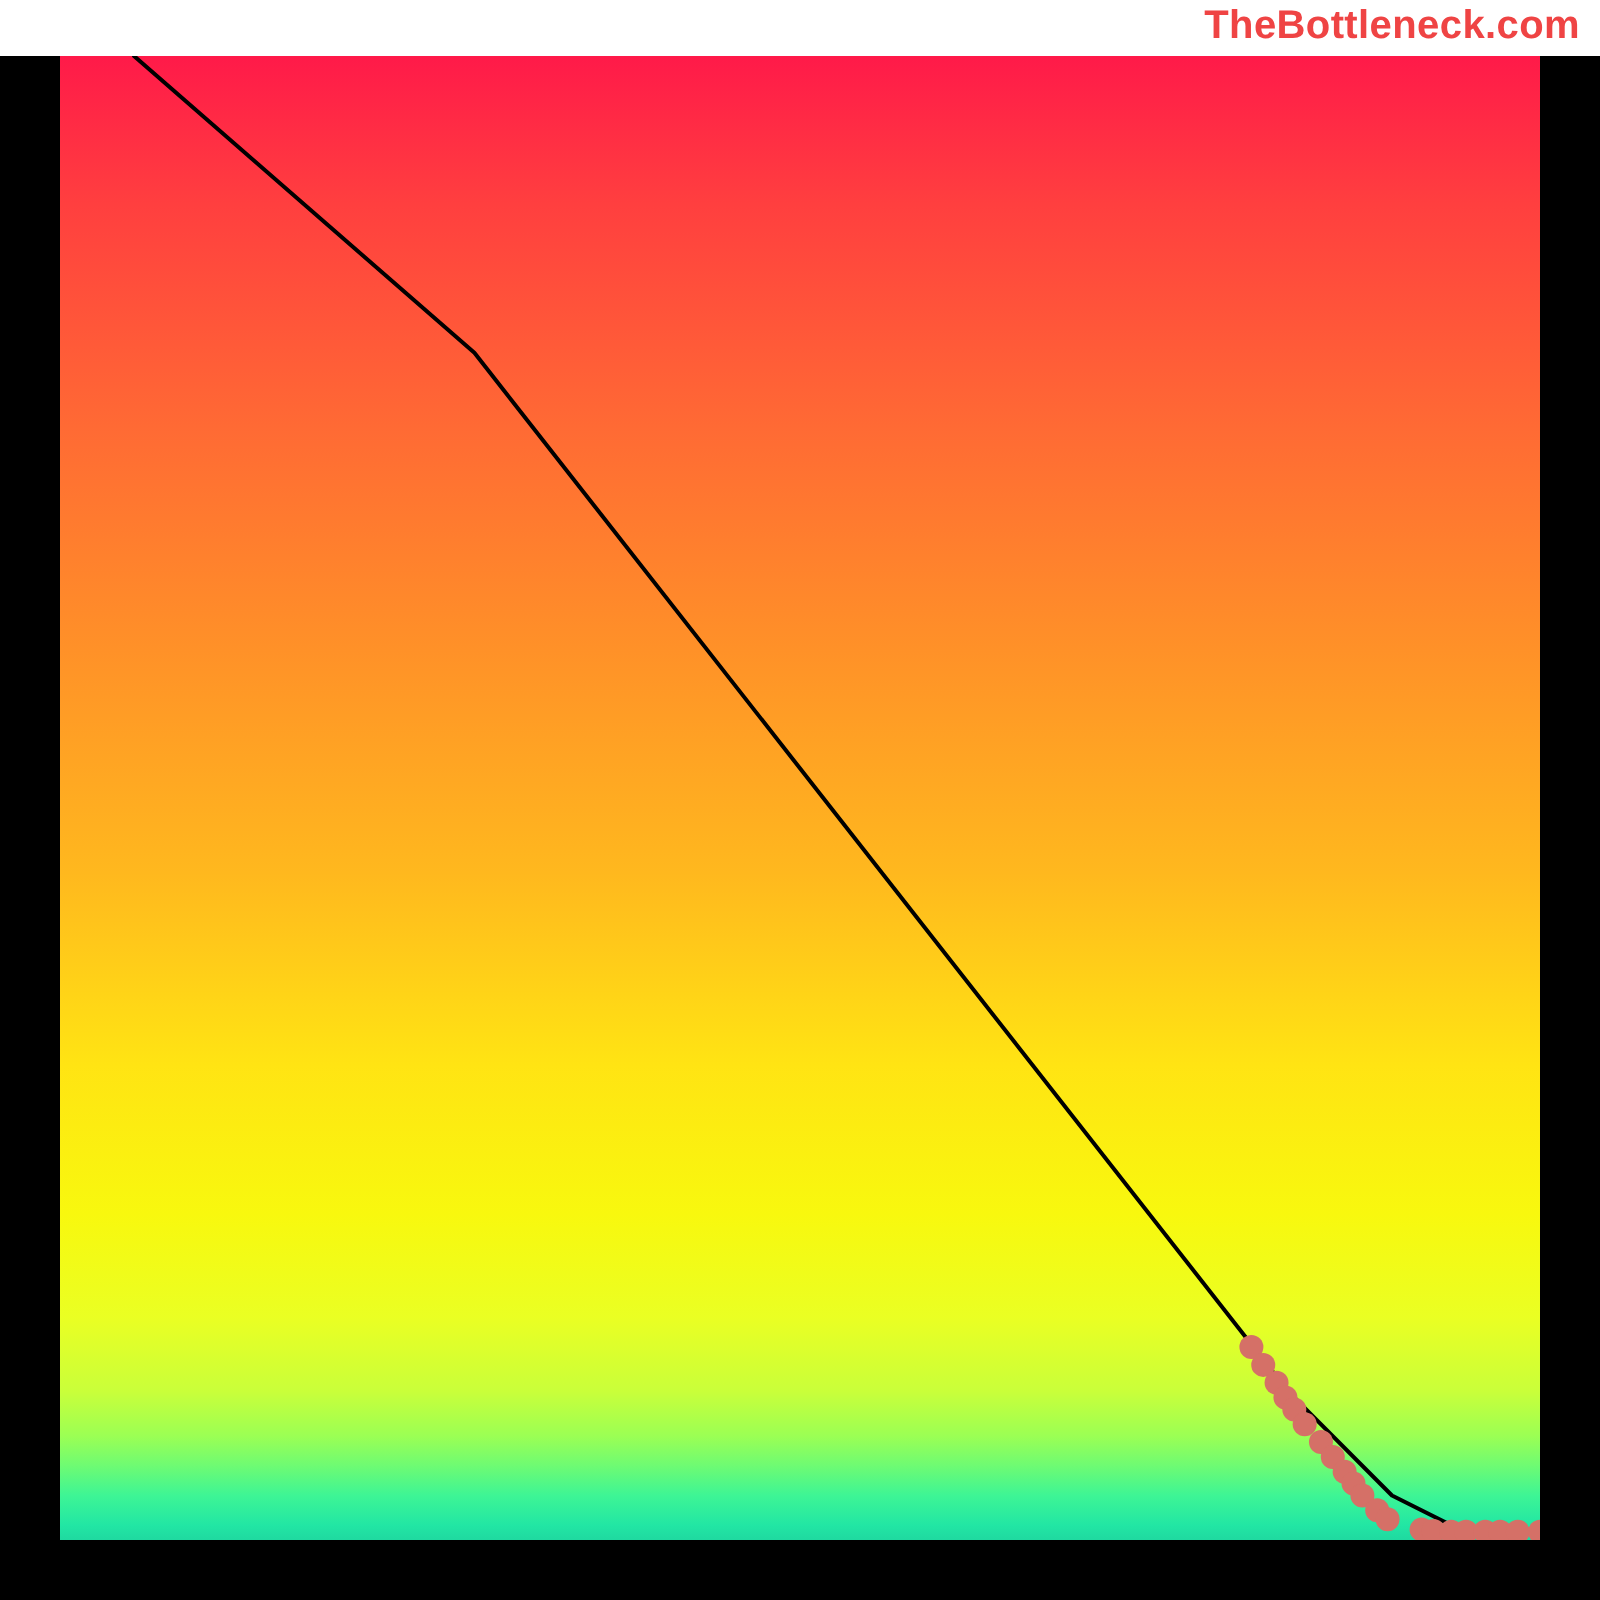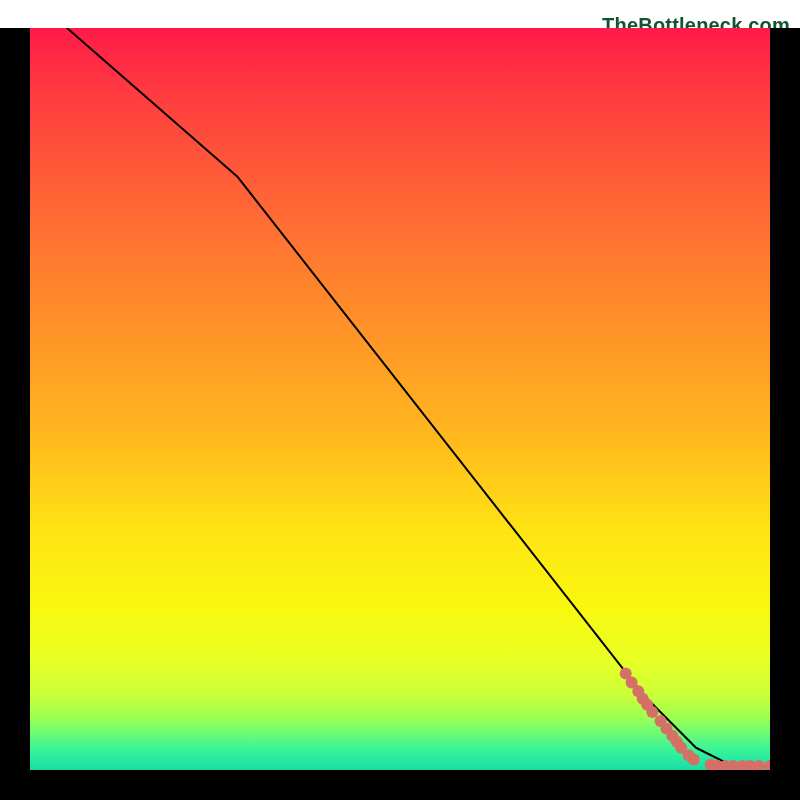--- a/index.html
+++ b/index.html
@@ -15,23 +15,22 @@
     position: relative;
     width: 800px;
     height: 800px;
   }
   .attribution {
     position: absolute;
     top: 2px;
     right: 10px;
     font-size: 20px;
     font-weight: bold;
-    color: #14532d;
+    color: #ef4444;
     letter-spacing: 0.2px;
-    margin-top: 12px;
   }
   .frame {
     position: absolute;
     left: 0;
     top: 28px;
     width: 800px;
     height: 772px;
     background: #000000;
   }
   .plot {

